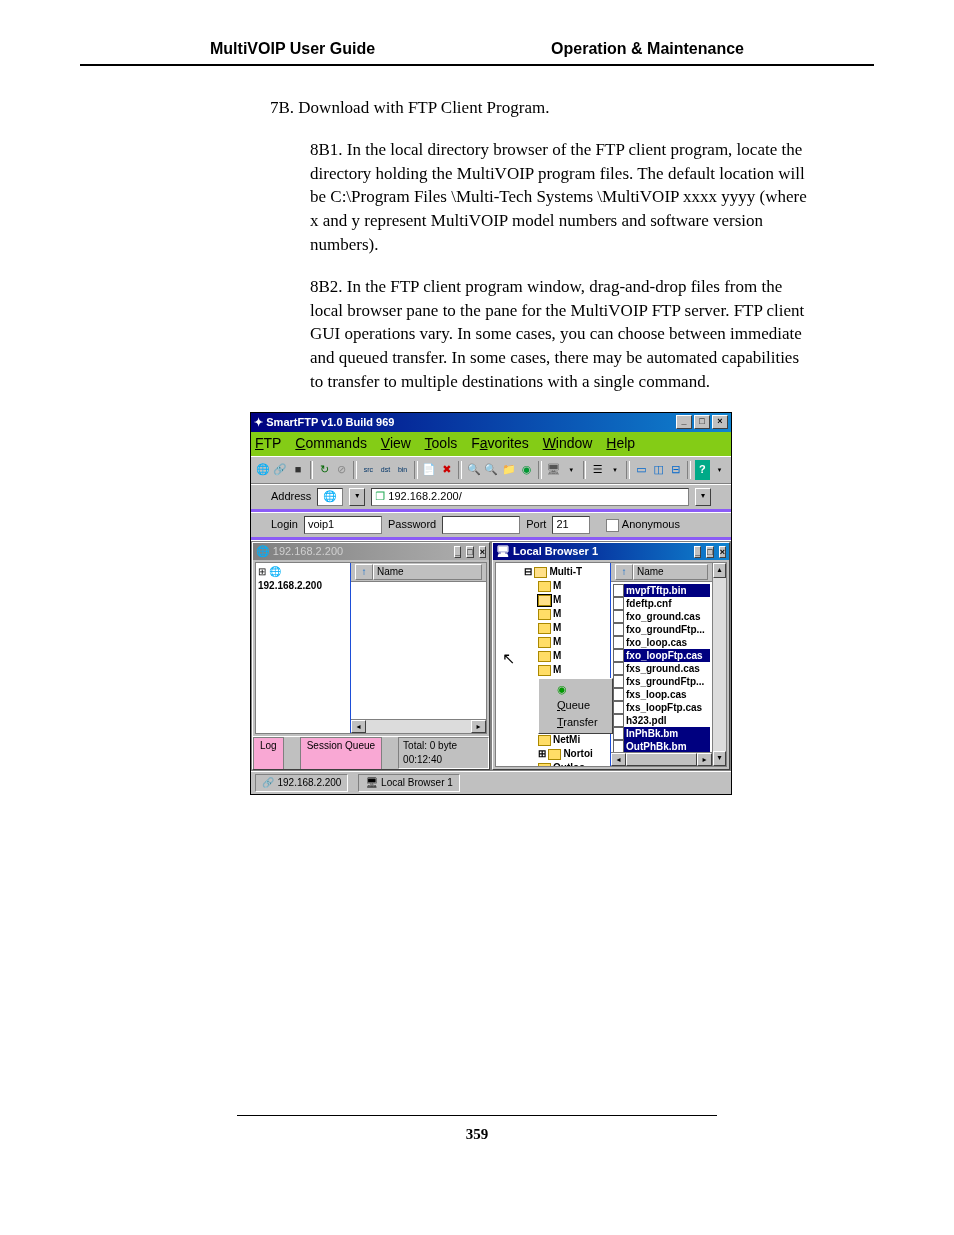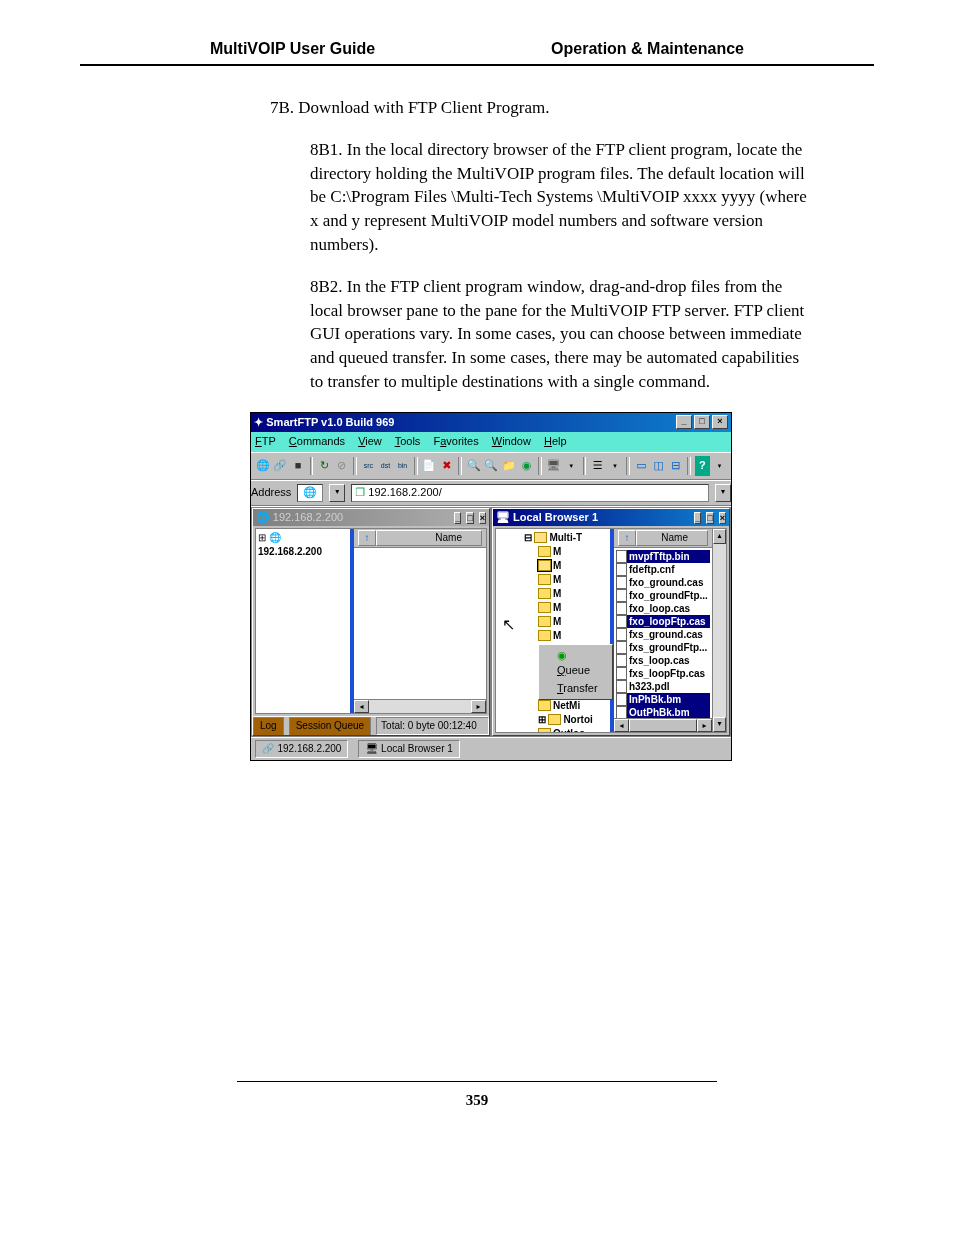--- a/index.html
+++ b/index.html
@@ -67,23 +67,23 @@
     border-bottom-color: #404040;
     margin-left: 2px;
     font-size: 9px;
     line-height: 10px;
     text-align: center;
     color: #000;
     font-weight: bold;
     font-family: Arial;
   }
   .menubar {
-    background: #5eead4;
+    background: #84cc16;
     padding: 2px 4px;
-    font-size: 11px;
+    font-size: 14px;
     color: #000;
   }
   .menubar span { margin-right: 10px; }
   .menubar span u { text-decoration: underline; }
   .toolbar {
     background: #c0c0c0;
     padding: 3px 4px;
     display: flex;
     align-items: center;
     gap: 2px;
@@ -102,28 +102,28 @@
   }
   .sep {
     width: 2px;
     height: 18px;
     border-left: 1px solid #808080;
     border-right: 1px solid #fff;
     margin: 0 2px;
   }
   .addrbar, .loginbar {
     background: #c0c0c0;
-    padding: 3px 0;
+    padding: 3px 20px;
     font-size: 11px;
     color: #000;
     display: flex;
     align-items: center;
     gap: 6px;
     border-top: 1px solid #fff;
-    border-bottom: 1px solid #8b5cf6;
+    border-bottom: 3px solid #8b5cf6;
   }
   .input {
     background: #fff;
     border: 1px solid #808080;
     border-top-color: #404040;
     border-left-color: #404040;
     height: 16px;
     padding: 0 3px;
     font-size: 11px;
     display: inline-flex;
@@ -168,30 +168,30 @@
     margin:2px;
     overflow:hidden;
     position:relative;
   }
   .tree {
     width: 90px;
     background:#fff;
     font-size:10px;
     color:#000;
     padding:2px;
-    border-right:4px solid #1d4ed8;
+    border-right:1px solid #1d4ed8;
   }
   .list-header {
     background:#c0c0c0;
     border-bottom:1px solid #808080;
     font-size:10px;
     padding:1px 4px;
     display:flex;
   }
-  .list-col { flex:1; border:1px solid; border-color:#fff #808080 #808080 #fff; padding:0 19px;text-align:right; }
+  .list-col { flex:1; border:1px solid; border-color:#fff #808080 #808080 #fff; padding:0 3px; }
   .list-body {
     flex:1;
     font-size:10px;
     color:#000;
     padding:2px 2px;
     line-height:13px;
     overflow:hidden;
   }
   .fileitem { display:flex; align-items:center; gap:2px; white-space:nowrap;font-weight:bold;}
   .fileitem.sel { background:#000080; color:#fff; }
@@ -200,22 +200,22 @@
   .pane-status {
     display:flex;
     background:#c0c0c0;
     font-size:10px;
     border-top:1px solid #fff;
   }
   .tab {
     padding:1px 6px;
     border:1px solid #808080;
     border-bottom:none;
-    background:#a16207;
-    margin-right:5px;
+    background:#f9a8d4;
+    margin-right:16px;
   }
   .statusbar {
     background:#c0c0c0;
     border-top:1px solid #fff;
     padding:2px 4px;
     font-size:10px;
     display:flex;
     gap:10px;
   }
   .status-cell {
@@ -347,20 +347,29 @@
           <span>Address</span>
           <span class="input" style="width:18px;justify-content:center">🌐</span>
           <span class="dropdown-arrow">▾</span>
           <div class="input addr-input">
             <span style="color:#2a5">❐</span>&nbsp;
             <span>192.168.2.200/</span>
           </div>
           <span class="dropdown-arrow">▾</span>
         </div>
 
+        <div class="loginbar">
+          <span>Login</span>
+          <span class="input" style="width:70px">voip1</span>
+          <span>Password</span>
+          <span class="input" style="width:70px"></span>
+          <span>Port</span>
+          <span class="input" style="width:30px">21</span>
+          <span style="margin-left:10px"><span class="checkbox"></span> <span>Anonymous</span></span>
+        </div>
 
         <div class="panes">
 
           <div class="pane pane-left">
             <div class="pane-title">
               <span><span>🌐</span> <span>192.168.2.200</span></span>
               <span class="winbtns">
                 <span class="winbtn">_</span>
                 <span class="winbtn">□</span>
                 <span class="winbtn">×</span>

